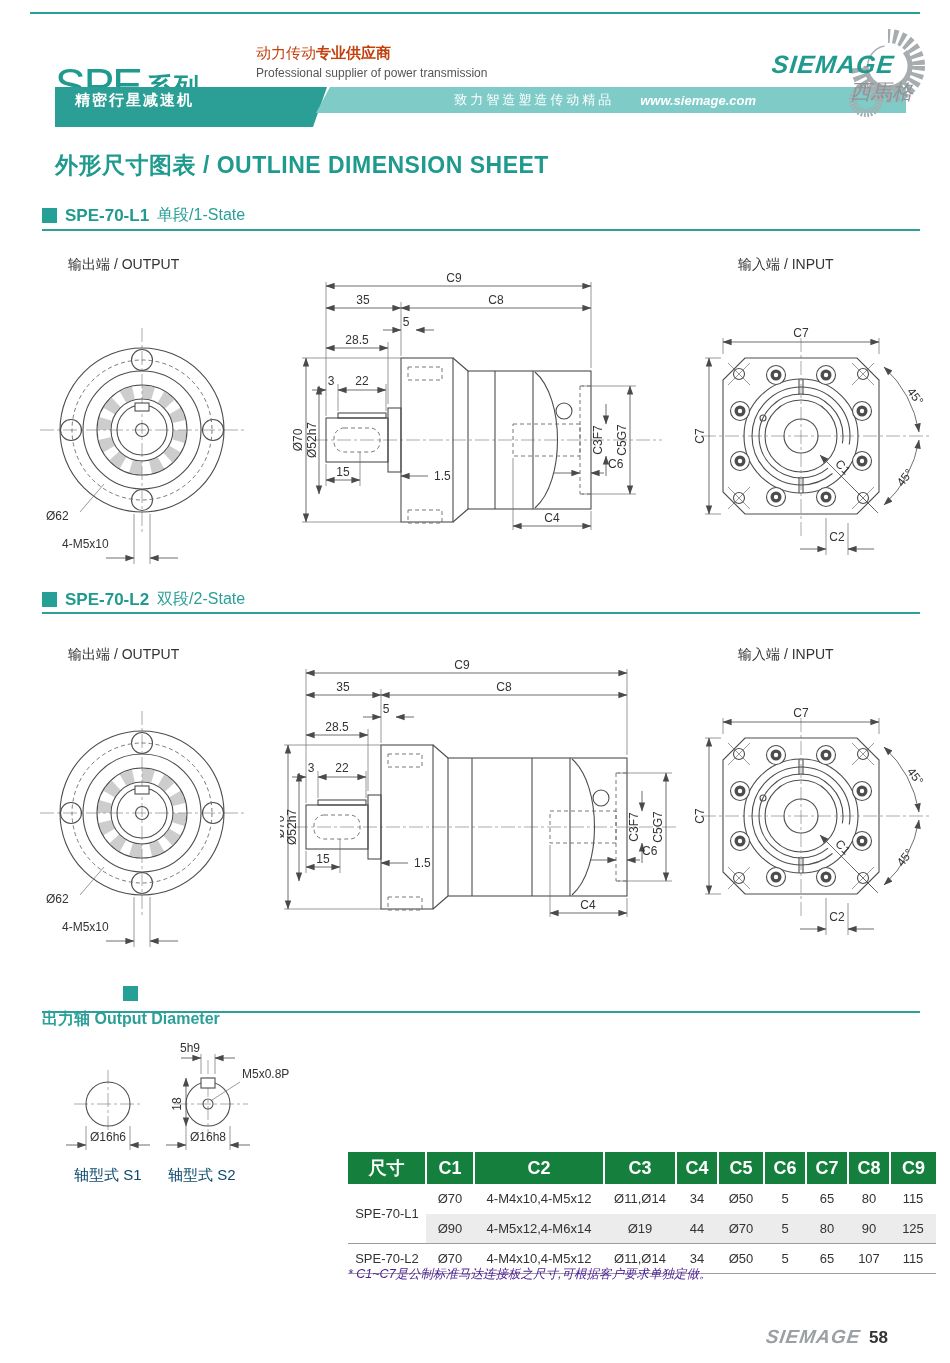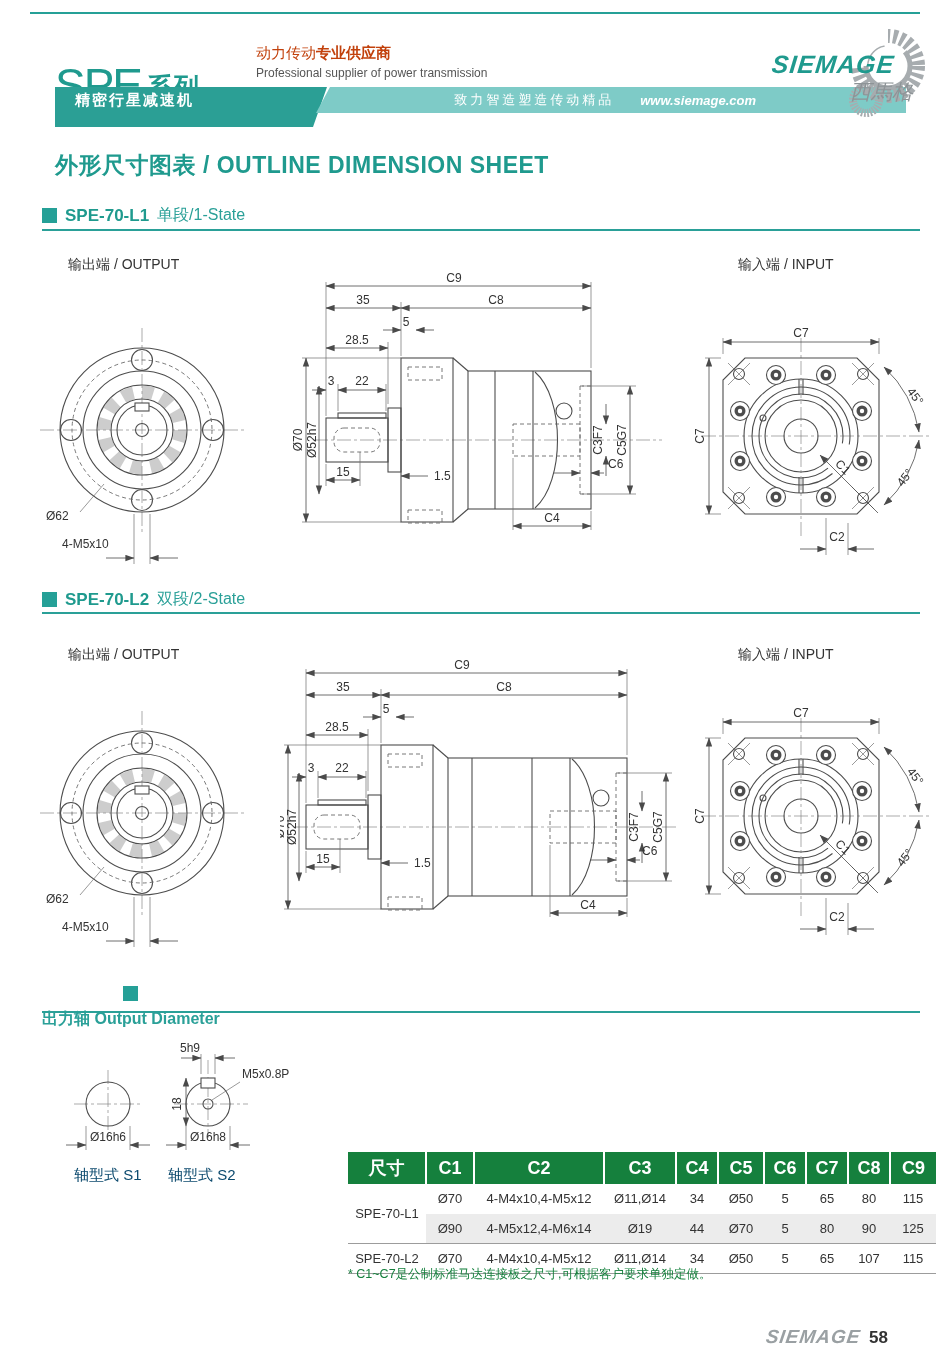--- a/index.html
+++ b/index.html
@@ -39,21 +39,21 @@
   .shaft-label{font-size:15px;color:#0c4a6e;}
   
   .dim-table{border-collapse:collapse;table-layout:fixed;width:588px;font-size:13px;}
   .dim-table th{background:#15803d;color:#fff;font-size:18px;font-weight:bold;height:30px;
                 border-right:2px solid #fff;}
   .dim-table th:last-child{border-right:none;}
   .dim-table td{text-align:center;height:27px;color:#333;}
   .dim-table tr.r1 td{background:#ececec;border-top:1px solid #fff;}
   .dim-table tr.r2 td{border-top:1px solid #9c9c9c;}
   .dim-table{border-bottom:1px solid #9c9c9c;}
-  .fnote{font-size:12.5px;color:#15803d;line-height:17px;}
+  .fnote{font-size:12.5px;color:#4c1d95;line-height:17px;font-style:italic;}
   .footer{display:flex;align-items:baseline;gap:8px;}
   .footer .fbrand{font-size:19px;font-weight:900;font-style:italic;color:#9aa0a3;transform:skewX(-8deg);letter-spacing:1px;}
   .footer .fpage{font-size:17px;font-weight:bold;color:#333;}
   
   svg text{font-family:"Liberation Sans",sans-serif;font-size:12px;fill:#333;}
   .part{stroke:#4d4d4d;stroke-width:1.1;fill:none;}
   .partf{stroke:#4d4d4d;stroke-width:1.1;fill:#fff;}
   .dash{stroke:#6a6a6a;stroke-width:.9;fill:none;stroke-dasharray:4 3;}
   .cline{stroke:#888;stroke-width:.7;fill:none;stroke-dasharray:14 3 3 3;}
   .dim{stroke:#4a4a4a;stroke-width:.8;fill:none;}

